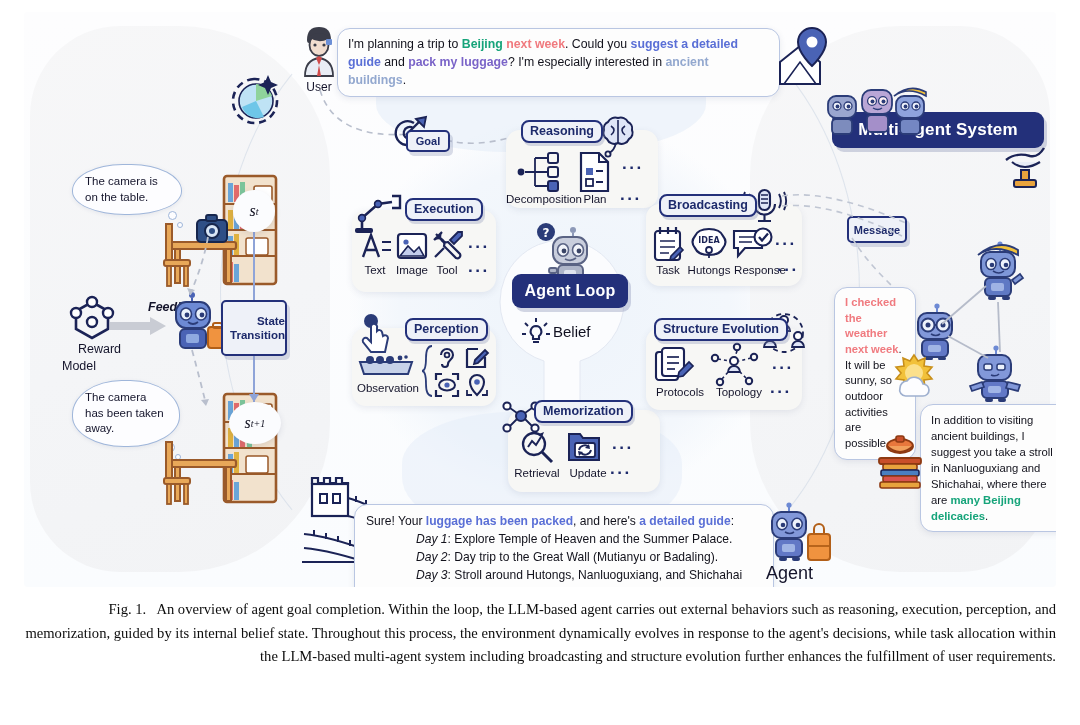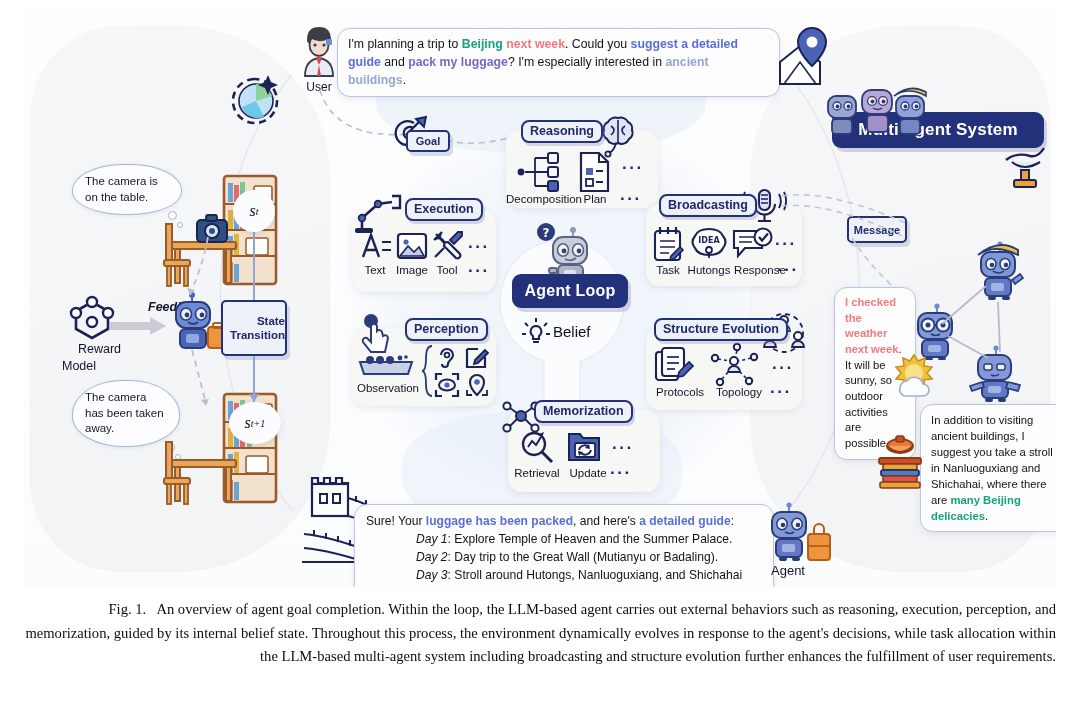--- a/index.html
+++ b/index.html
@@ -876,21 +876,21 @@
         <path d="M21 30 q5 3 9 0" stroke="#2b3c78" stroke-width="1.6" fill="none"></path>
         <rect x="12" y="37" width="26" height="18" rx="5" fill="#6278c6" stroke="#2b3c78" stroke-width="2"></rect>
         <rect x="18" y="42" width="13" height="8" rx="2" fill="#a0b4e5"></rect>
         <rect x="15" y="55" width="8" height="4" rx="2" fill="#2b3c78"></rect>
         <rect x="28" y="55" width="8" height="4" rx="2" fill="#2b3c78"></rect>
         <rect x="44" y="32" width="22" height="26" rx="3" fill="#f0933f" stroke="#b25f18" stroke-width="2"></rect>
         <path d="M50 32 l0 -5 a5 5 0 0 1 10 0 l0 5" fill="none" stroke="#b25f18" stroke-width="2"></path>
         <line x1="44" y1="44" x2="66" y2="44" stroke="#b25f18" stroke-width="1.8"></line>
       </svg>
     </div>
-    <div class="icon-label" style="left:742px;top:551px;width:44px;font-size:13px;">
+    <div class="icon-label" style="left:742px;top:551px;width:44px;font-size:18px;">
       <span>Agent</span>
     </div>
 
   </div>
 
   <div class="caption">
     <span>Fig. 1.</span>
     <span>&nbsp;</span>
     <span>An overview of agent goal completion. Within the loop, the LLM-based agent carries out external behaviors such as reasoning, execution, perception, and memorization, guided by its internal belief state. Throughout this process, the environment dynamically evolves in response to the agent's decisions, while task allocation within the LLM-based multi-agent system including broadcasting and structure evolution further enhances the fulfillment of user requirements.</span>
   </div>

